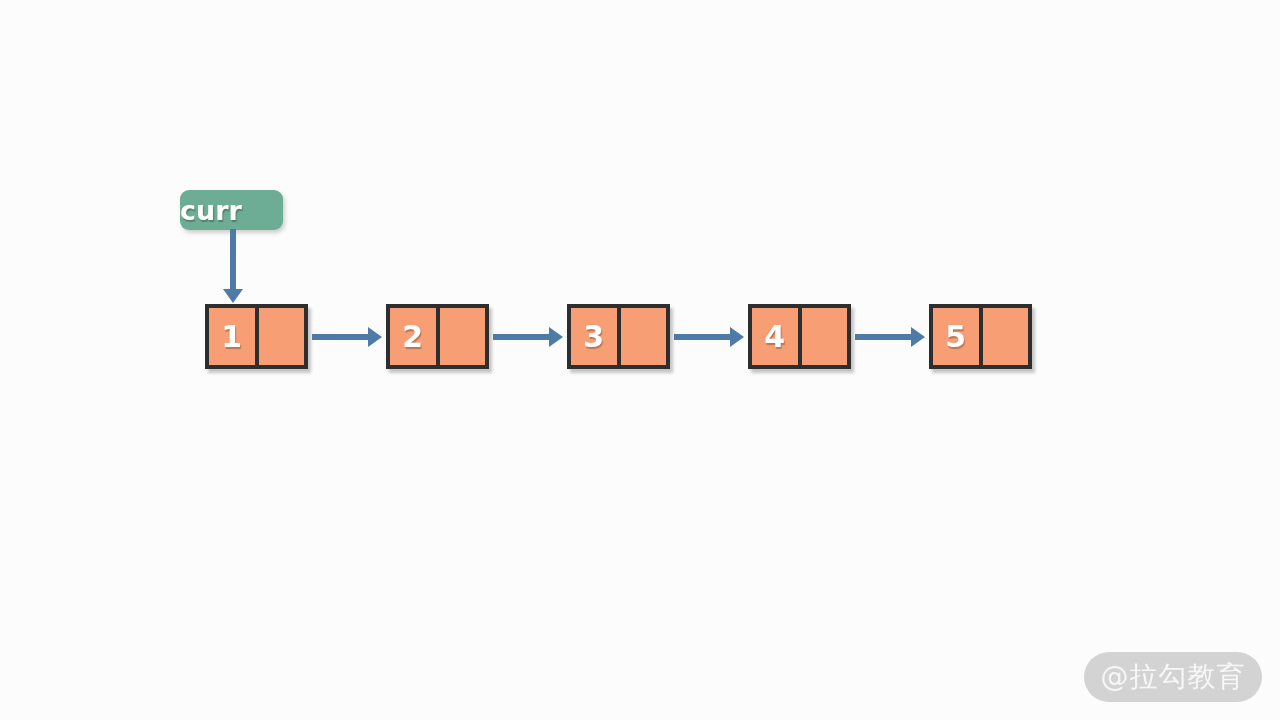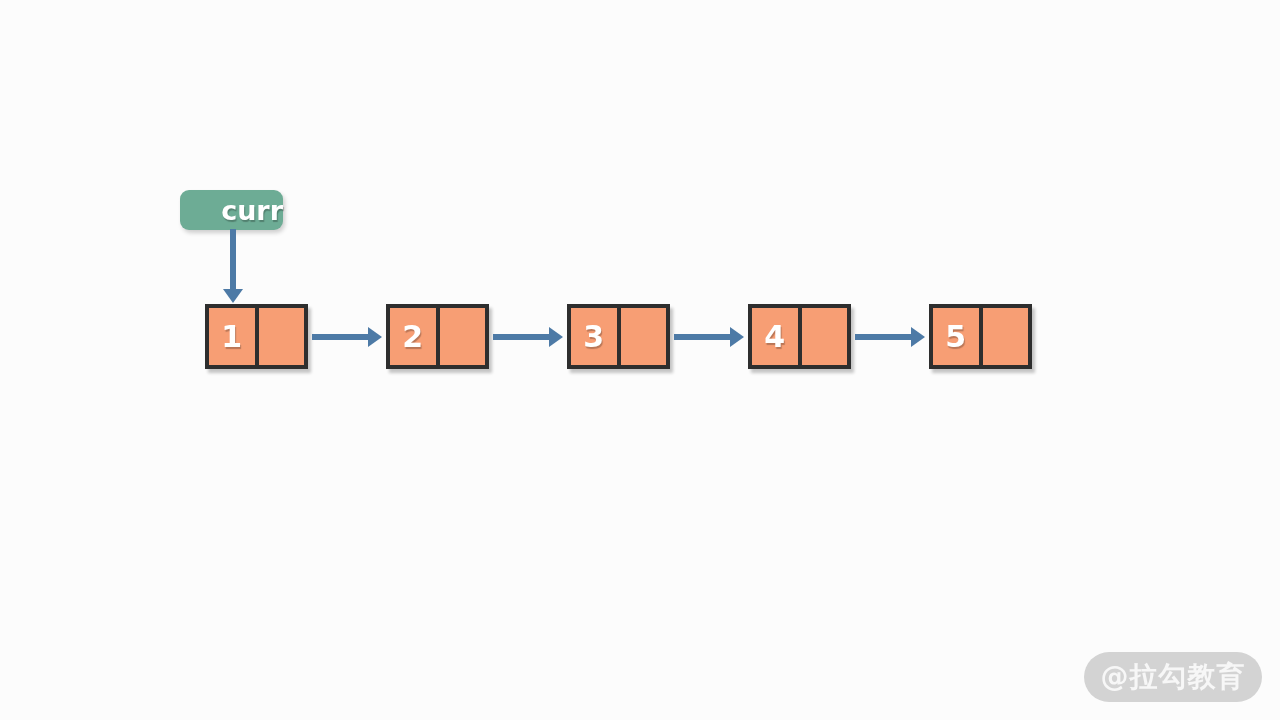--- a/index.html
+++ b/index.html
@@ -11,21 +11,21 @@
   }
   .stage { position: absolute; left: 0; top: 0; width: 1280px; height: 720px; }
 
   
   .curr-box {
     position: absolute;
     left: 180px; top: 190px;
     width: 103px; height: 40px;
     background: #6dac95;
     border-radius: 9px;
-    display: flex; align-items: center; justify-content: flex-end;
+    display: flex; align-items: center; justify-content: flex-start;
     box-shadow: 2px 3px 4px rgba(0,0,0,0.18);
   }
   .curr-box span {
     color: #ffffff;
     font-size: 27px;
     font-weight: bold;
     text-shadow: 1px 2px 1px rgba(0,0,0,0.25);
   }
 
   
@@ -93,21 +93,21 @@
     position: absolute;
     left: 1084px; top: 652px;
     width: 178px; height: 50px;
     background: #d3d3d3;
     border-radius: 25px;
     display: flex; align-items: center; justify-content: center;
   }
   .watermark span {
     color: #f7f7f7;
     font-size: 28px;
-    font-weight: bold;
+    font-weight: normal;
     letter-spacing: 1px;
   }
 </style>
 </head>
 <body>
 
 <div class="stage">
 
   <div class="curr-box">
     <span>curr</span>

